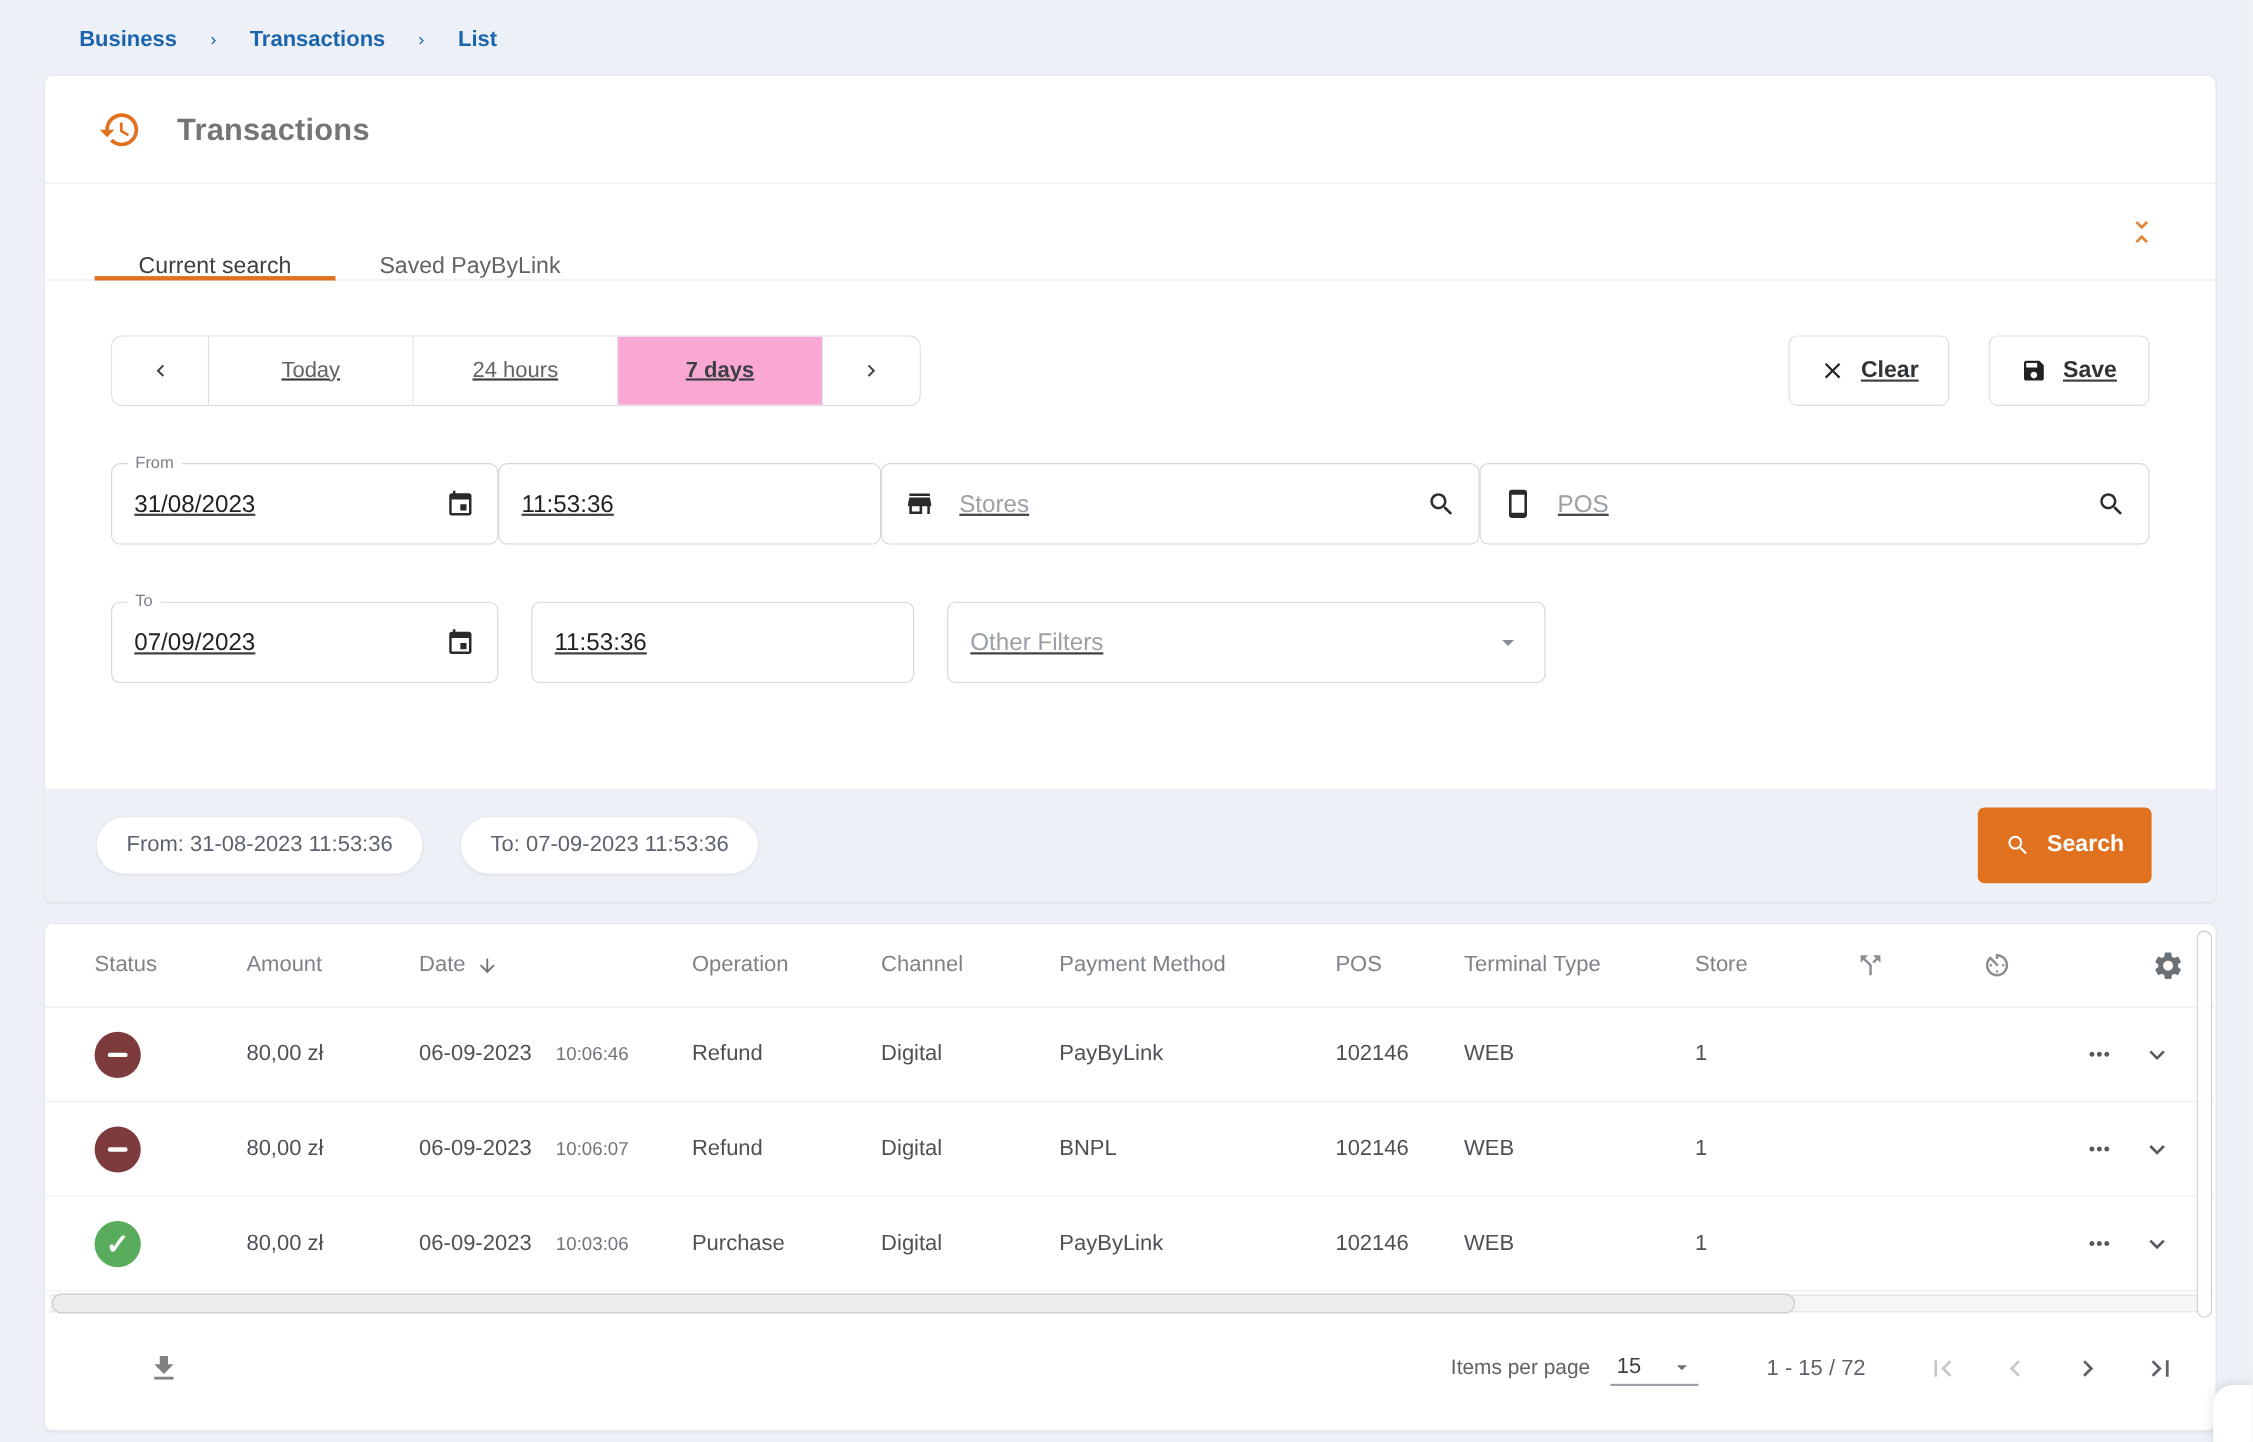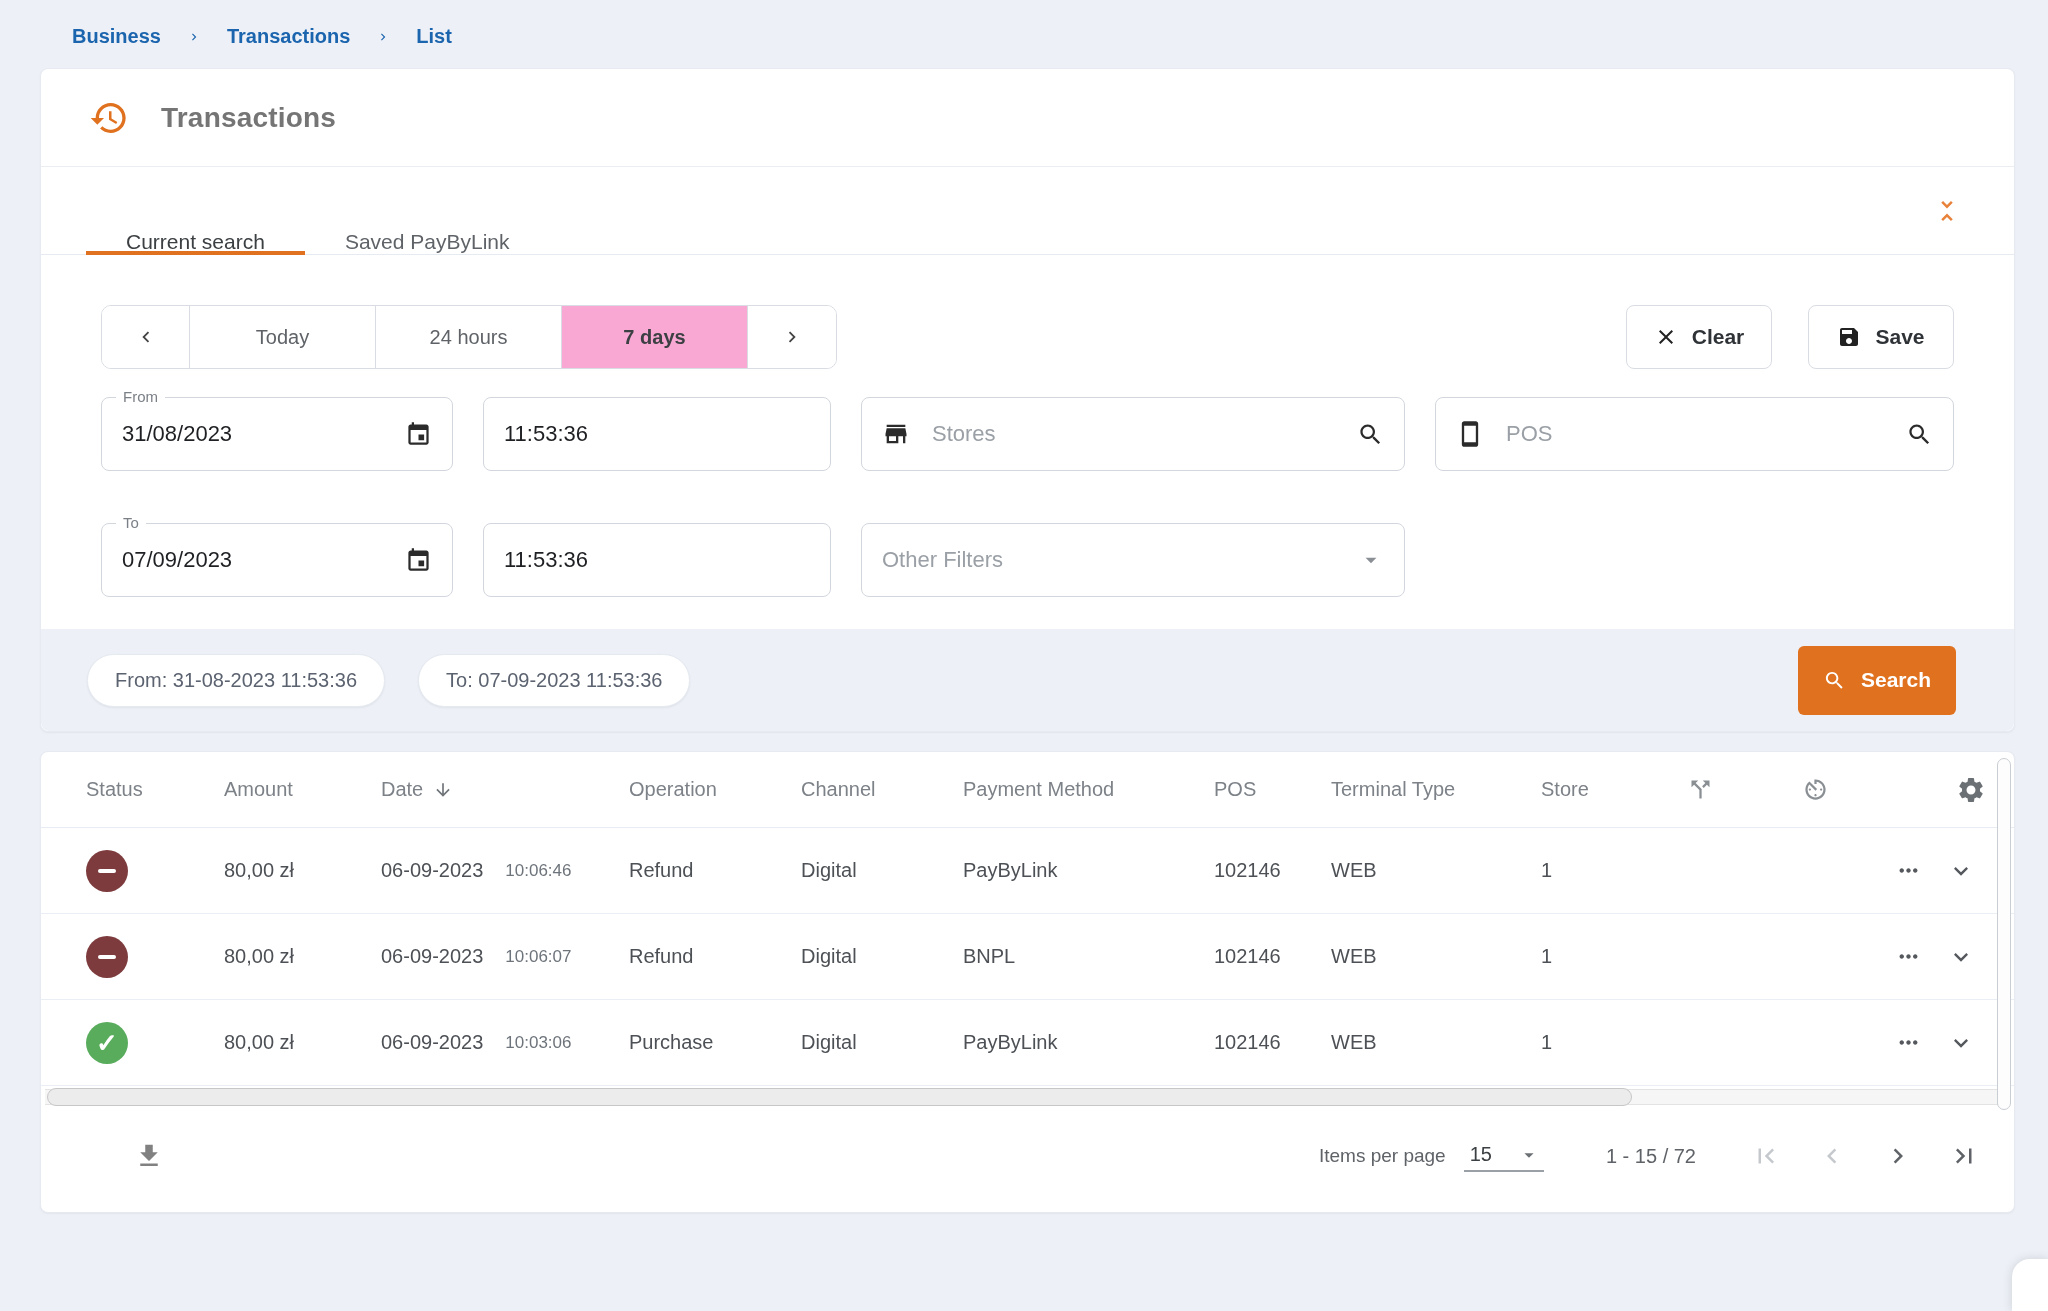--- a/index.html
+++ b/index.html
@@ -36,42 +36,42 @@
   .tab { display:flex; align-items:flex-end; justify-content:center; padding:0 40px;
          font-size:21px; color:#5f6368; position:relative; cursor:pointer; }
   .tab.active { color:#3c4043; }
   .tab.active::after { content:""; position:absolute; left:0; right:0; bottom:-1px;
          height:4px; background:#e0711f; }
   .collapse-btn { margin-left:auto; align-self:center; width:44px; height:44px;
          display:flex; align-items:center; justify-content:center; cursor:pointer; }
   .collapse-btn svg { width:30px; height:30px; color:#e8823b; }
 
   
-  .filters { padding:50px 60px 32px 60px; }
+  .filters { padding:50px 60px 96px 60px;text-decoration:underline; }
   .filters-row { display:flex; align-items:center; }
 
   .range-group { display:flex; border:1px solid #d9dde3; border-radius:10px;
                  overflow:hidden; height:64px; }
   .range-seg { display:flex; align-items:center; justify-content:center;
                font-size:20px; color:#5f6368; background:#fff; cursor:pointer;
                border-right:1px solid #d9dde3; }
   .range-seg:last-child { border-right:none; }
   .range-seg.nav { width:88px; color:#444; }
   .range-seg.opt { width:186px; }
   .range-seg.selected { background:#f9a8d4; color:#3c4043; font-weight:bold; }
   .range-seg svg { width:22px; height:22px; }
 
   .row1-actions { margin-left:auto; display:flex; gap:36px; }
   .ghost-btn { display:flex; align-items:center; justify-content:center; gap:14px;
                height:64px; min-width:146px; padding:0 26px;
                border:1px solid #d9dde3; border-radius:8px; background:#fff;
                font-size:21px; font-weight:bold; color:#2f3337; cursor:pointer; }
   .ghost-btn svg { width:24px; height:24px; color:#222; }
 
-  .row2 { margin-top:28px; gap:30px; }
+  .row2 { margin-top:52px; }
   .row3 { margin-top:52px; gap:30px; }
 
   .field { position:relative; height:74px; border:1px solid #d2d7dd; border-radius:8px;
            display:flex; align-items:center; padding:0 20px; background:#fff; }
   .field .flabel { position:absolute; top:-10px; left:14px; background:#fff;
            padding:0 7px; font-size:15px; color:#7b8087; }
   .field input { border:none; outline:none; background:transparent; width:100%;
            font-family:inherit; font-size:22px; color:#1f2023; }
   .field input::placeholder { color:#9aa0a6; }
   .lead-ic { width:28px; height:28px; color:#2b2b2b; margin-right:22px; flex:none; }

